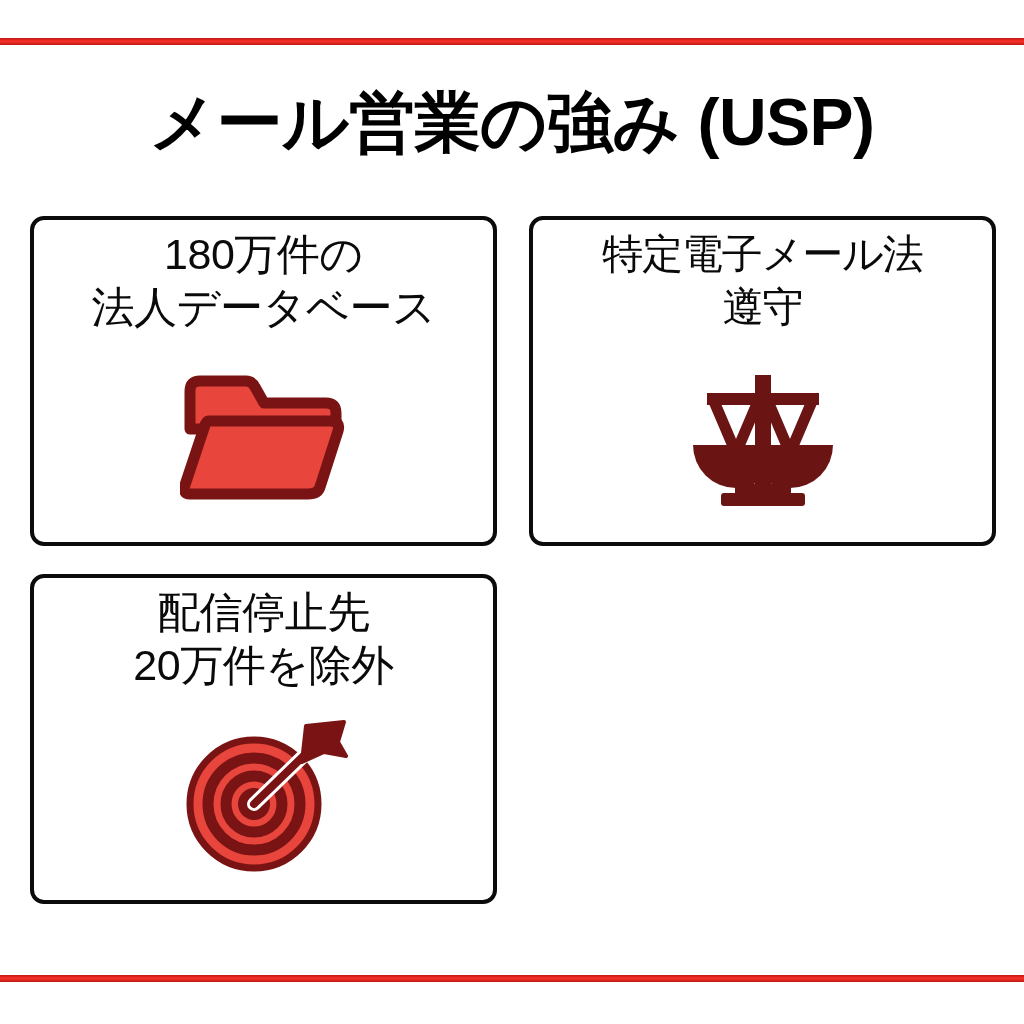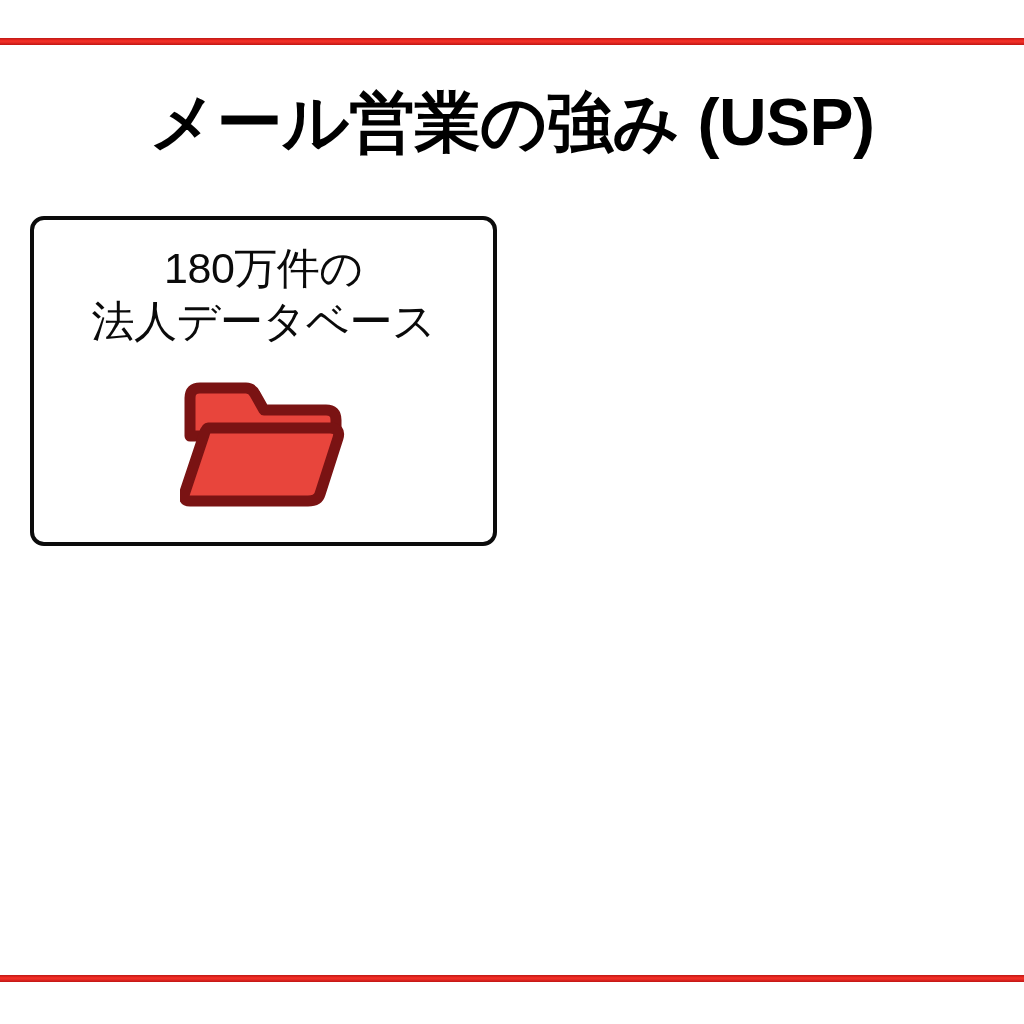--- a/index.html
+++ b/index.html
@@ -64,21 +64,21 @@
   }
   .card {
     position: relative;
     box-sizing: border-box;
     background: #ffffff;
     border: 4px solid #0b0b0b;
     border-radius: 14px;
     display: flex;
     flex-direction: column;
     align-items: center;
-    padding-top: 22px;
+    padding-top: 8px;
   }
   .card-text {
     width: 100%;
     text-align: center;
     font-size: 43px;
     line-height: 53px;
     font-weight: 400;
     color: #0a0a0a;
     letter-spacing: -0.5px;
     white-space: pre-line;
@@ -113,19 +113,60 @@
         <svg width="168" height="130" viewBox="0 0 168 130" aria-hidden="true">
 
           <path d="M10 18 Q10 8 20 8 L66 8 Q72 8 75 14 L84 30 L146 30 Q156 30 156 40 L156 56 L10 56 Z" fill="#e8453c" stroke="#7a1313" stroke-width="11" stroke-linejoin="round"></path>
 
           <path d="M28 48 L150 48 Q161 48 158 58 L140 114 Q138 121 128 121 L10 121 Q2 121 5 112 L24 55 Q26 48 28 48 Z" fill="#e8453c" stroke="#7a1313" stroke-width="11" stroke-linejoin="round"></path>
         </svg>
       </div>
     </div>
 
 
+    <div class="card">
+      <div class="card-text tight">特定電子メール法
+遵守</div>
+      <div class="icon-wrap">
+        <svg width="164" height="146" viewBox="0 0 164 146" aria-hidden="true">
+          <g fill="#6b1414">
 
+            <rect x="74" y="10" width="16" height="118"></rect>
+
+            <rect x="26" y="28" width="112" height="12"></rect>
+
+            <rect x="40" y="128" width="84" height="13" rx="3"></rect>
+            <rect x="54" y="119" width="56" height="12" rx="3"></rect>
+
+            <path d="M32 34 L78 34 L55 88 Z M32 34 L78 34 L55 88 Z" fill="none" stroke="#6b1414" stroke-width="11" stroke-linejoin="round"></path>
+            <path d="M12 80 L98 80 A43 43 0 0 1 12 80 Z"></path>
+
+            <path d="M86 34 L132 34 L109 88 Z" fill="none" stroke="#6b1414" stroke-width="11" stroke-linejoin="round"></path>
+            <path d="M66 80 L152 80 A43 43 0 0 1 66 80 Z"></path>
+          </g>
+        </svg>
+      </div>
+    </div>
+
+    <div class="card">
+      <div class="card-text">配信停止先
+20万件を除外</div>
+      <div class="icon-wrap">
+        <svg width="172" height="156" viewBox="0 0 172 156" aria-hidden="true">
+
+          <circle cx="76" cy="86" r="64" fill="#e8453c" stroke="#7a1313" stroke-width="7"></circle>
+          <circle cx="76" cy="86" r="46" fill="#e8453c" stroke="#7a1313" stroke-width="11"></circle>
+          <circle cx="76" cy="86" r="28" fill="#e8453c" stroke="#7a1313" stroke-width="11"></circle>
+          <circle cx="76" cy="86" r="16" fill="#7a1313"></circle>
+
+          <path d="M76 86 L142 22" stroke="#ffffff" stroke-width="14" stroke-linecap="round"></path>
+          <path d="M76 86 L142 22" stroke="#7a1313" stroke-width="8" stroke-linecap="round"></path>
+
+          <path d="M128 8 L166 4 L160 24 L168 38 L146 34 L124 44 Z" fill="#7a1313" stroke="#7a1313" stroke-width="4" stroke-linejoin="round"></path>
+        </svg>
+      </div>
+    </div>
 
   </div>
 
   <div class="rule rule-bottom"></div>
 
 </div>
 
 </body></html>

